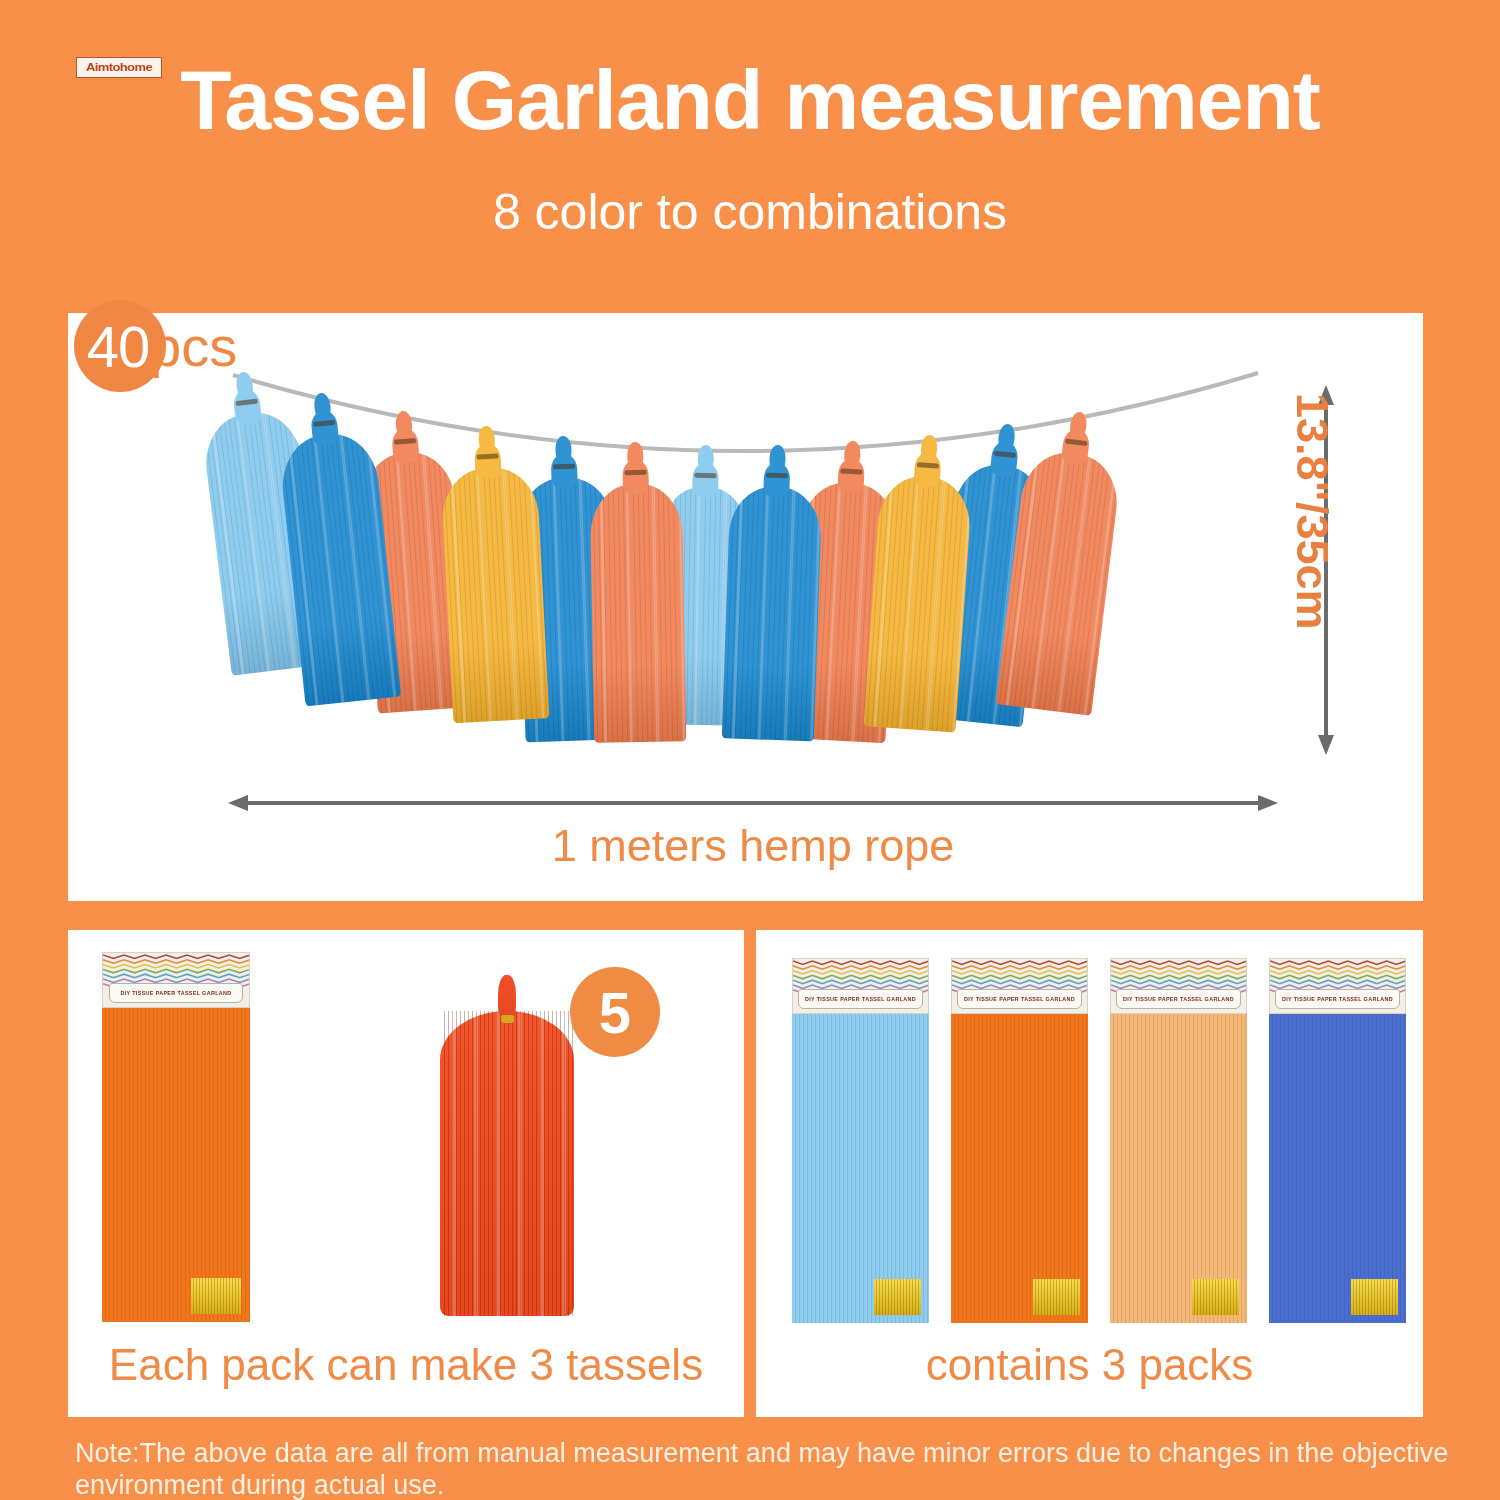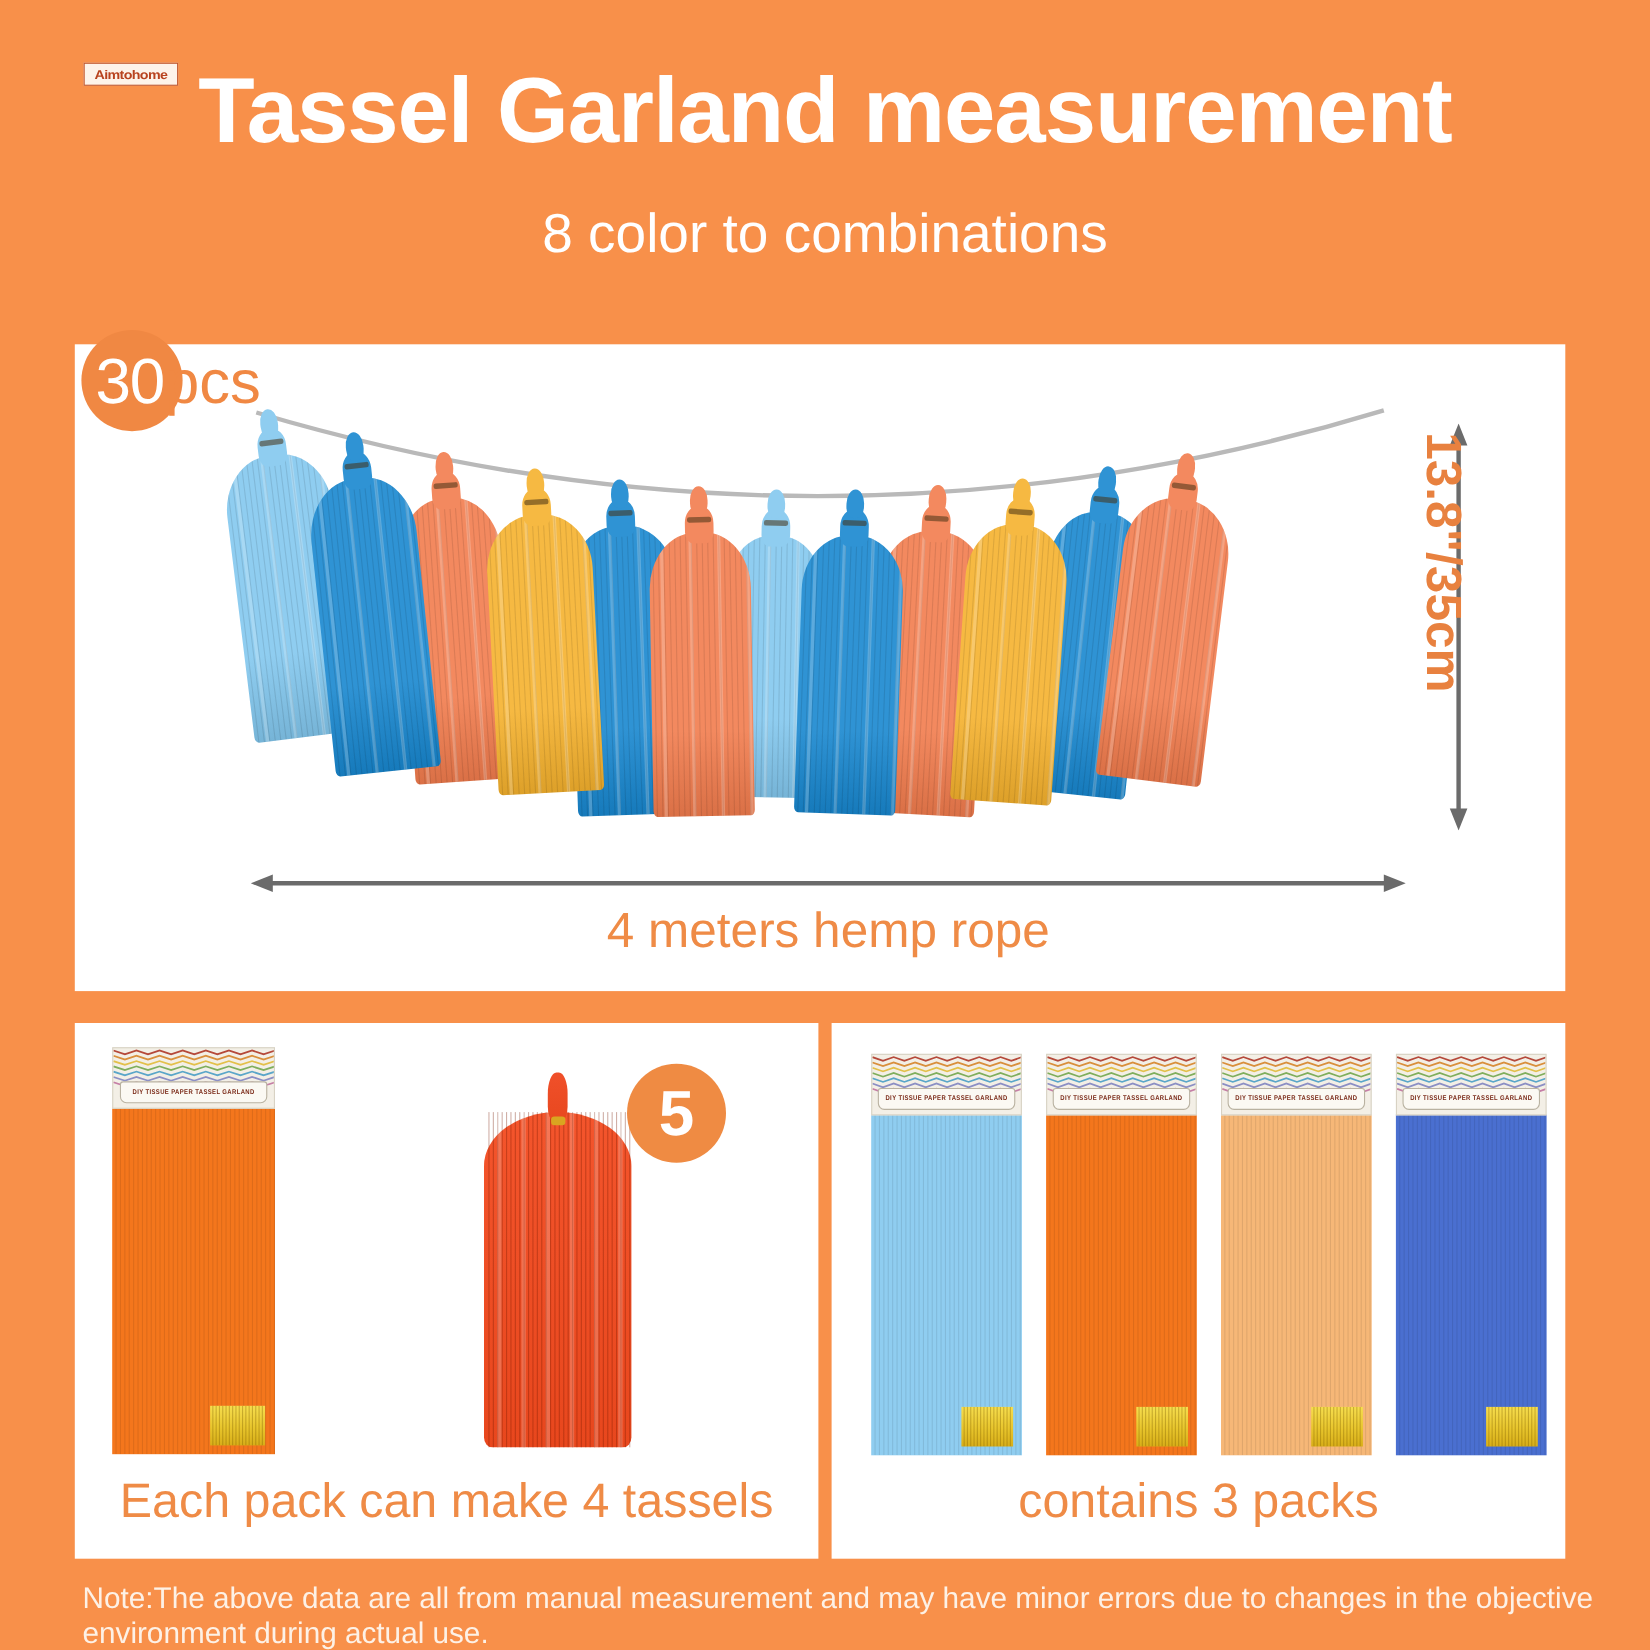--- a/index.html
+++ b/index.html
@@ -590,36 +590,36 @@
           <u style="left: 88px;"></u>
         </div>
         <div class="neck" style="background: rgb(243, 137, 95);"></div>
         <div class="knot" style="background: rgb(243, 137, 95);"></div>
         <div class="tie"></div>
       </div>
     </div>
 </div>
 
 <div class="badge-20"></div>
-<div class="badge-20-num">30</div>
+<div class="badge-20-num">40</div>
 <div class="badge-20-pcs">pcs</div>
 
 <svg class="dim-v" viewBox="0 0 40 370">
   <line x1="20" y1="12" x2="20" y2="358" stroke="#6b6b6b" stroke-width="4"></line>
   <polygon points="20,0 12,20 28,20" fill="#6b6b6b"></polygon>
   <polygon points="20,370 12,350 28,350" fill="#6b6b6b"></polygon>
 </svg>
 <div class="dim-v-label">13.8"/35cm</div>
 
 <svg class="dim-h" viewBox="0 0 1050 26">
   <line x1="14" y1="13" x2="1036" y2="13" stroke="#6b6b6b" stroke-width="4"></line>
   <polygon points="0,13 20,5 20,21" fill="#6b6b6b"></polygon>
   <polygon points="1050,13 1030,5 1030,21" fill="#6b6b6b"></polygon>
 </svg>
-<div class="dim-h-label">4 meters hemp rope</div>
+<div class="dim-h-label">1 meters hemp rope</div>
 
 <div class="panel" id="panel-pack"></div>
 <div id="single-pack-art">
     <div class="pack" style="left: 102px; top: 952px; width: 148px; height: 370px;">
       <div class="pack-body" style="background: linear-gradient(rgb(244, 118, 28) 0%, rgb(244, 118, 28) 80%, rgb(244, 118, 28) 100%);">
         <i style="left: 3px;"></i>
         <i style="left: 7px;"></i>
         <i style="left: 11px;"></i>
         <i style="left: 15px;"></i>
         <i style="left: 19px;"></i>
@@ -733,21 +733,21 @@
       <u style="left: 20px;"></u>
       <u style="left: 42px;"></u>
       <u style="left: 64px;"></u>
       <u style="left: 86px;"></u>
       <u style="left: 108px;"></u>
       <u style="left: 130px;"></u>
     </div>
 </div>
 
 <div class="badge-5">5</div>
-<div class="caption" id="caption-pack">Each pack can make 4 tassels</div>
+<div class="caption" id="caption-pack">Each pack can make 3 tassels</div>
 
 <div class="panel" id="panel-packs"></div>
 <div id="packs-art">
     <div class="pack" style="left: 792px; top: 958px; width: 137px; height: 365px;">
       <div class="pack-body" style="background: linear-gradient(rgb(143, 205, 240) 0%, rgb(143, 205, 240) 80%, rgb(143, 205, 240) 100%);">
         <i style="left: 3px;"></i>
         <i style="left: 7px;"></i>
         <i style="left: 11px;"></i>
         <i style="left: 15px;"></i>
         <i style="left: 19px;"></i>

